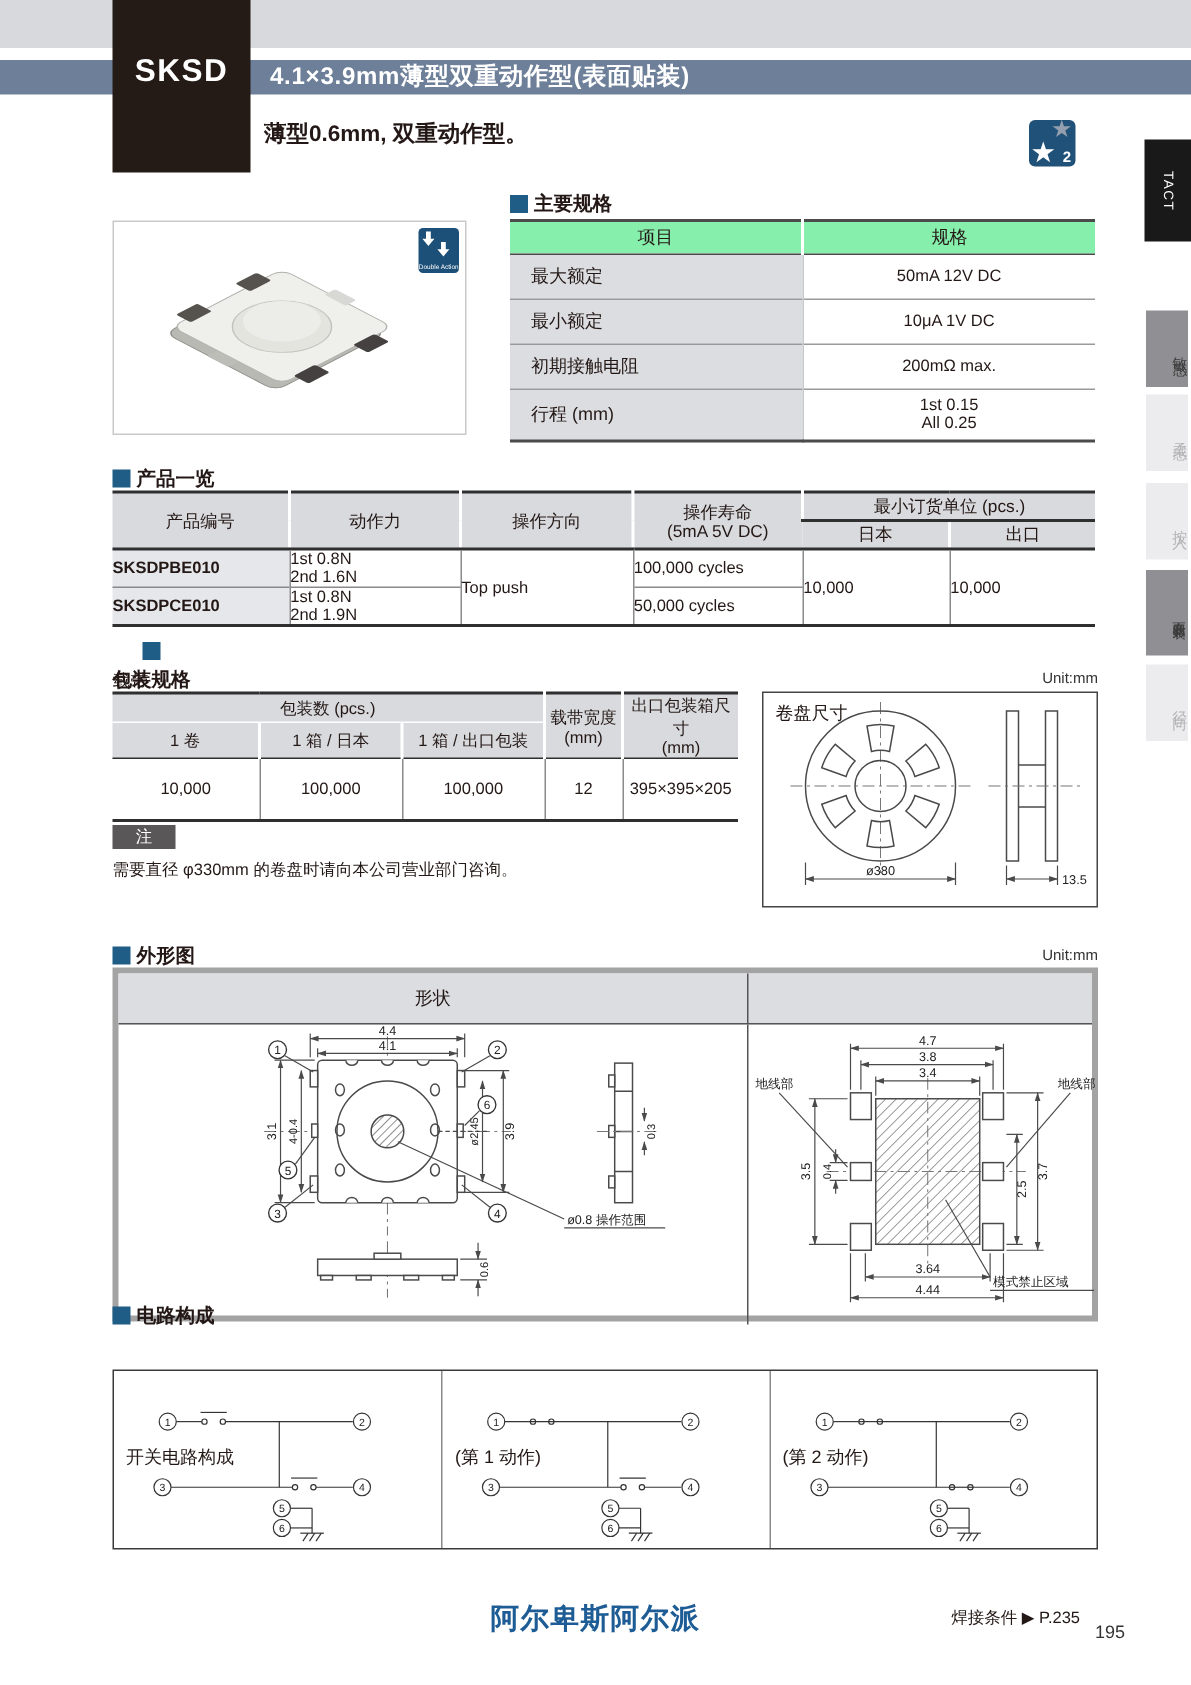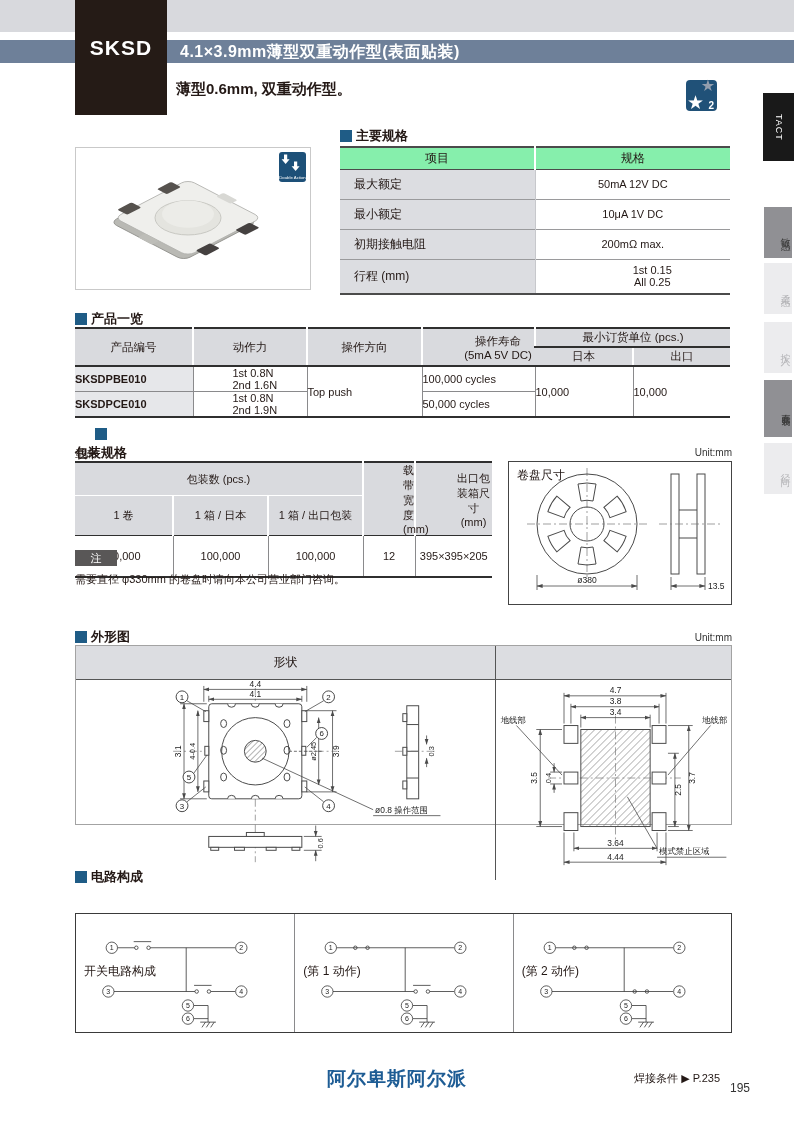--- a/index.html
+++ b/index.html
@@ -30,21 +30,21 @@
   .side-tab.idle   { background:#ececee; color:#b4b4b7; }
   
   .photo-box { position:absolute; left:75px; top:147px; width:236px; height:143px; border:1px solid #c9c9c9; background:#fff; }
   .da-badge { position:absolute; top:4px; right:4px; width:27px; height:30px; background:#1d5078; border-radius:3px; }
   .da-badge svg { display:block; }
   
   .sec-title { position:absolute; display:flex; align-items:center; gap:4px; font-size:13px; font-weight:bold; }
   .sec-title .sq { width:12px; height:12px; background:#1f5c86; display:inline-block; }
   
   table { border-collapse:collapse; table-layout:fixed; }
-  .pre { white-space:pre-line;padding-left:39px; }
+  .pre { white-space:pre-line; }
   
   .spec-table { position:absolute; left:340px; top:146px; width:390px; font-size:11px;
     border-top:2px solid #4b4b4b; border-bottom:2px solid #4b4b4b; }
   .spec-table th { height:22px; background:#86efac; font-weight:normal; font-size:12px; border-bottom:1.5px solid #4b4b4b; }
   .spec-table th + th { border-left:2px solid #fff; }
   .spec-table td { border-top:1px solid #9a9a9c; }
   .spec-table td.item { background:#dcdde1; font-size:12px; padding-left:14px; height:30px; }
   .spec-table td.value { text-align:center; border-left:1px solid #c7c8cc; }
   
   .prod-table { position:absolute; left:75px; top:327px; width:655px; font-size:11px;
@@ -66,21 +66,21 @@
   .pack-table td:first-child { border-left:none; }
   .note-badge { position:absolute; left:75px; top:550px; width:42px; height:16px; background:#595757; color:#fff;
     font-size:11px; text-align:center; line-height:16px; }
   .note-text { position:absolute; left:75px; top:572px; font-size:11px; }
   .pack-sub { position:absolute; left:75px; top:446px; font-size:12px; }
   .unit-label { position:absolute; width:82px; text-align:right; font-size:10px; color:#333; }
   
   .reel-box { position:absolute; left:508px; top:461px; width:224px; height:144px; border:1px solid #444; background:#fff; }
   .reel-box .rt { position:absolute; left:8px; top:5px; font-size:12px; }
   
-  .outline-table { position:absolute; left:75px; top:645px; width:657px; height:180px; border:1px solid #a3a3a3; }
+  .outline-table { position:absolute; left:75px; top:645px; width:657px; height:236px; border:4px solid #a3a3a3; }
   .outline-head { display:flex; height:34px; background:#dcdde1; border-bottom:1px solid #555; }
   .outline-head .c1 { width:420px; border-right:1px solid #555; display:flex; align-items:center; justify-content:center; font-size:12px; }
   .outline-head .c2 { width:236px; display:flex; align-items:center; justify-content:center; font-size:11px; text-align:center; line-height:1.25; }
   .outline-body { display:flex; height:200px; }
   .outline-body .c1 { width:420px; border-right:1px solid #555; position:relative; }
   .outline-body .c2 { width:236px; position:relative; }
   
   .circuit-box { position:absolute; left:75px; top:913px; width:657px; height:120px; border:1px solid #3a3a3a; display:flex; }
   .circuit-panel { width:219px; position:relative; border-left:1px solid #8a8a8c; }
   .circuit-panel:first-child { border-left:none; }

